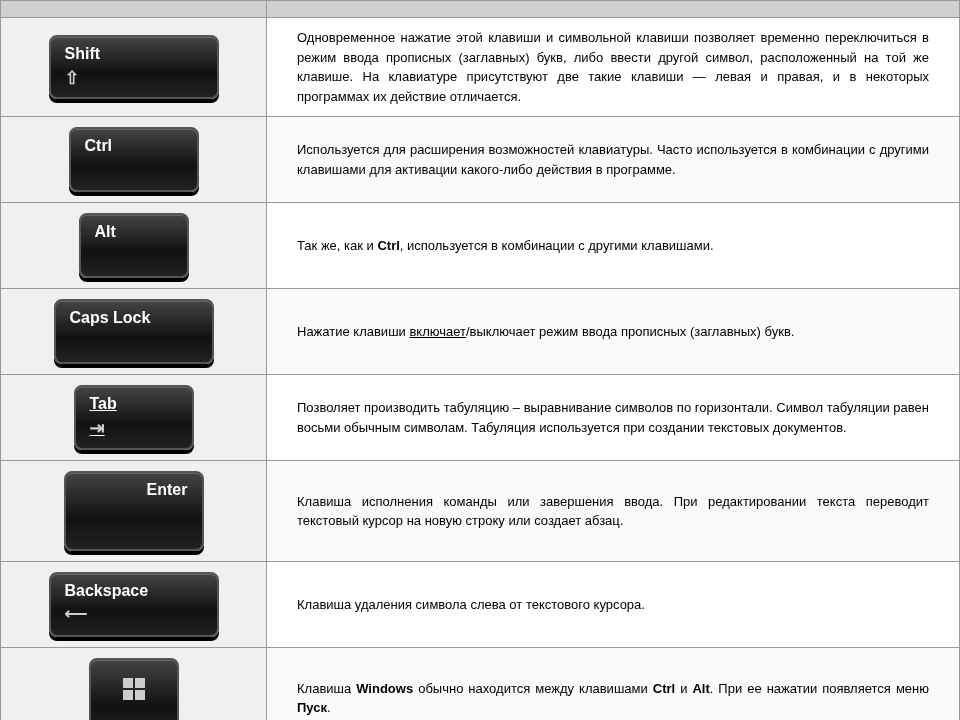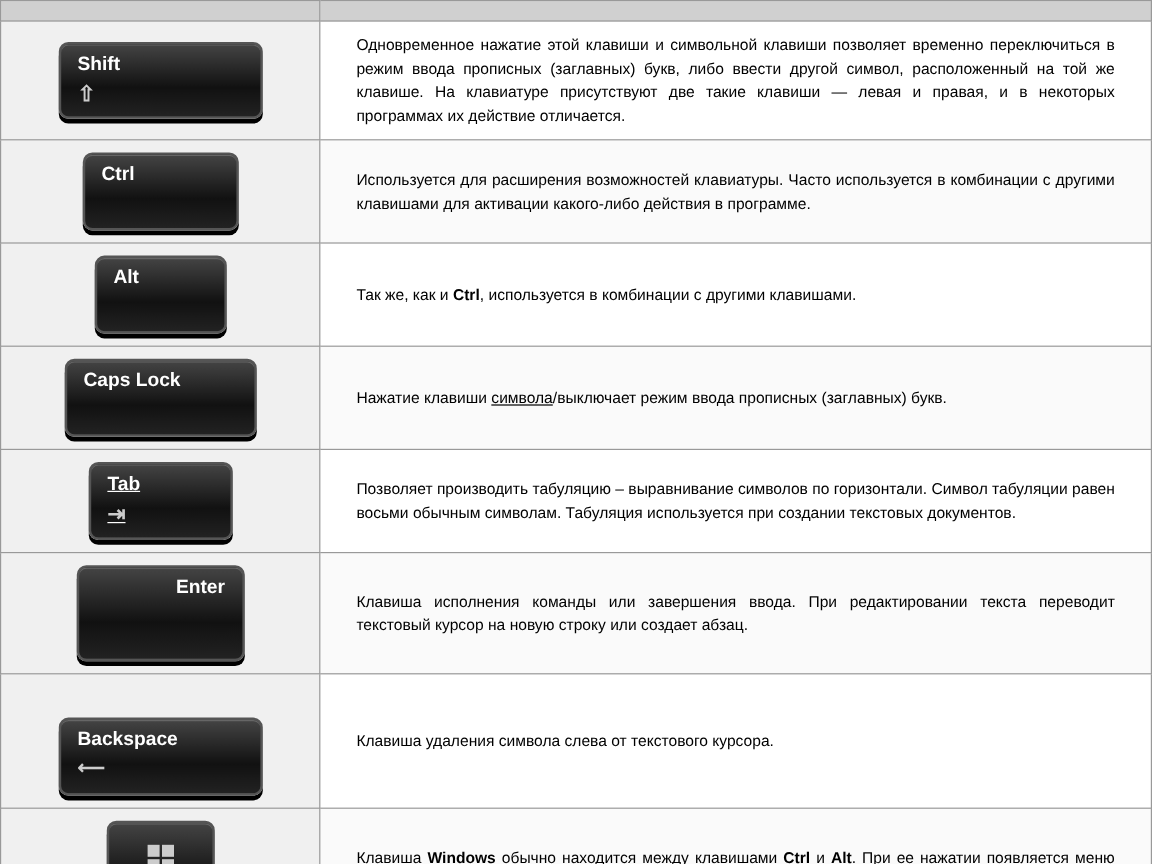--- a/index.html
+++ b/index.html
@@ -117,32 +117,32 @@
       <tr>
         <td class="key-cell"><div class="key-btn ctrl-key" style="min-width:130px;min-height:65px;">Ctrl</div></td>
         <td class="desc-cell">Используется для расширения возможностей клавиатуры. Часто используется в комбинации с другими клавишами для активации какого-либо действия в программе.</td>
       </tr>
       <tr>
         <td class="key-cell"><div class="key-btn" style="min-width:110px;min-height:65px;">Alt</div></td>
         <td class="desc-cell">Так же, как и <strong>Ctrl</strong>, используется в комбинации с другими клавишами.</td>
       </tr>
       <tr>
         <td class="key-cell"><div class="key-btn wide" style="min-width:160px;min-height:65px;">Caps Lock</div></td>
-        <td class="desc-cell">Нажатие клавиши <u>символа</u>/выключает режим ввода прописных (заглавных) букв.</td>
+        <td class="desc-cell">Нажатие клавиши <u>включает</u>/выключает режим ввода прописных (заглавных) букв.</td>
       </tr>
       <tr>
         <td class="key-cell"><div class="key-btn key-tab" style="min-width:120px;min-height:65px;text-decoration:underline;">Tab<span class="key-icon"></span></div></td>
         <td class="desc-cell">Позволяет производить табуляцию – выравнивание символов по горизонтали. Символ табуляции равен восьми обычным символам. Табуляция используется при создании текстовых документов.</td>
       </tr>
       <tr>
         <td class="key-cell"><div class="key-btn tall" style="min-width:140px;min-height:80px;">Enter</div></td>
         <td class="desc-cell">Клавиша исполнения команды или завершения ввода. При редактировании текста переводит текстовый курсор на новую строку или создает абзац.</td>
       </tr>
       <tr>
-        <td class="key-cell"><div class="key-btn key-backspace wide" style="min-width:170px;min-height:65px;margin-top:26px;">Backspace<span class="key-icon"></span></div></td>
+        <td class="key-cell"><div class="key-btn key-backspace wide" style="min-width:170px;min-height:65px;">Backspace<span class="key-icon"></span></div></td>
         <td class="desc-cell">Клавиша удаления символа слева от текстового курсора.</td>
       </tr>
       <tr>
         <td class="key-cell"><div class="key-btn" style="min-width:90px;min-height:80px;text-align:center;padding-top:14px;">
       <div class="win-grid">
               <span></span>
               <span></span>
               <span></span>
               <span></span>
             </div>

